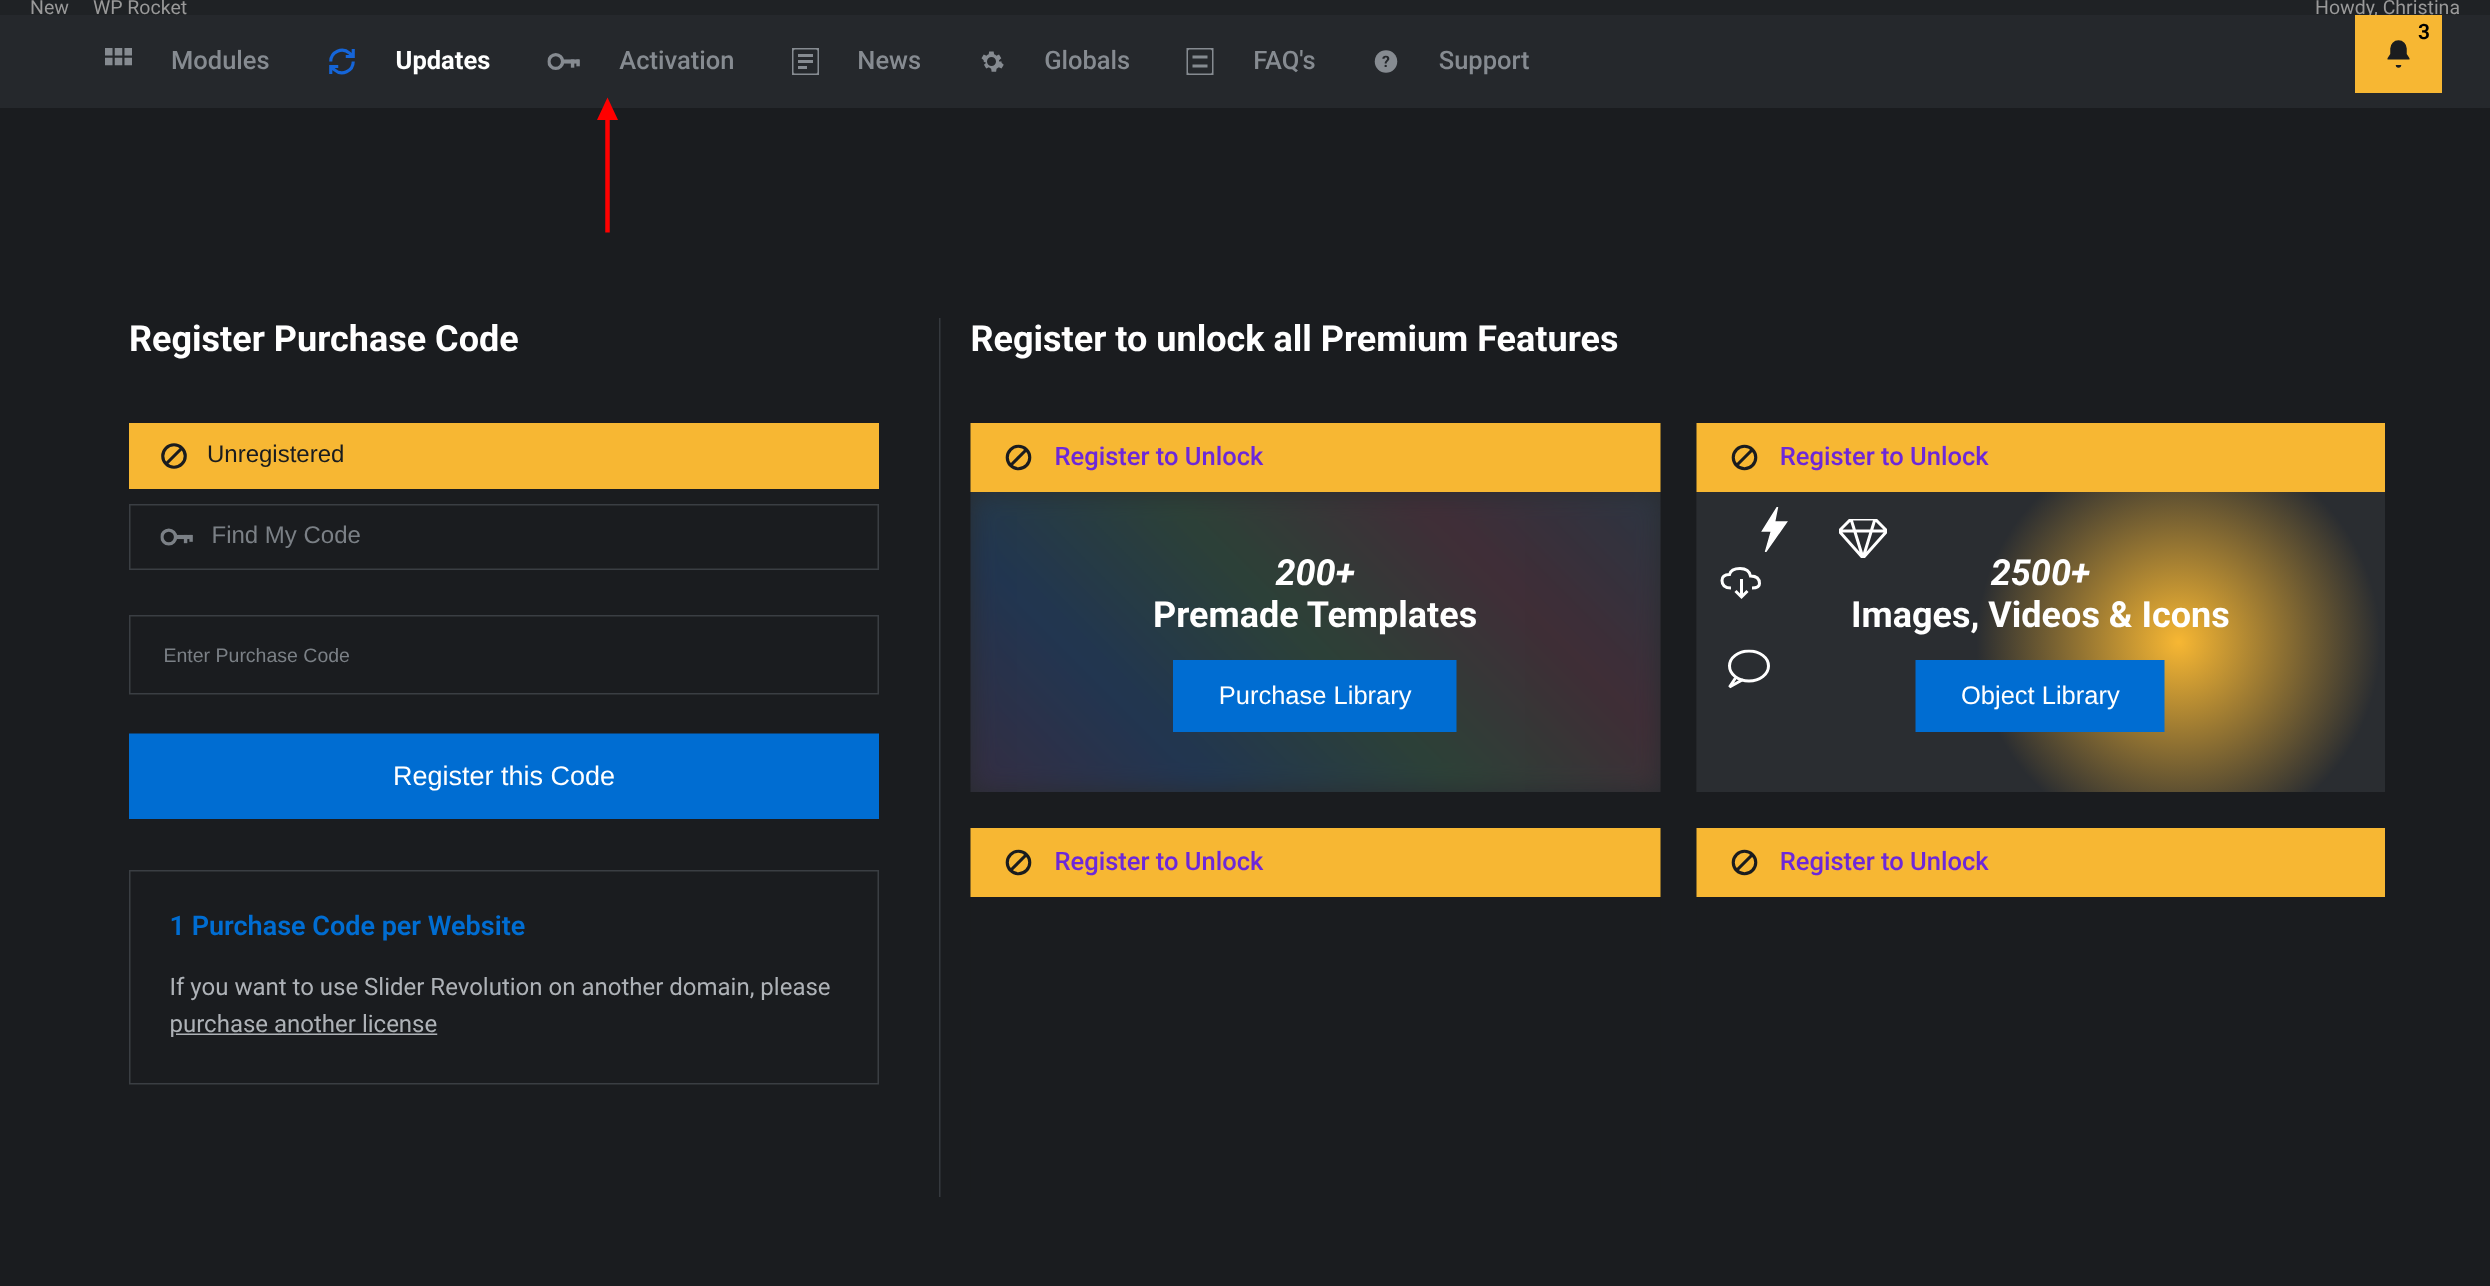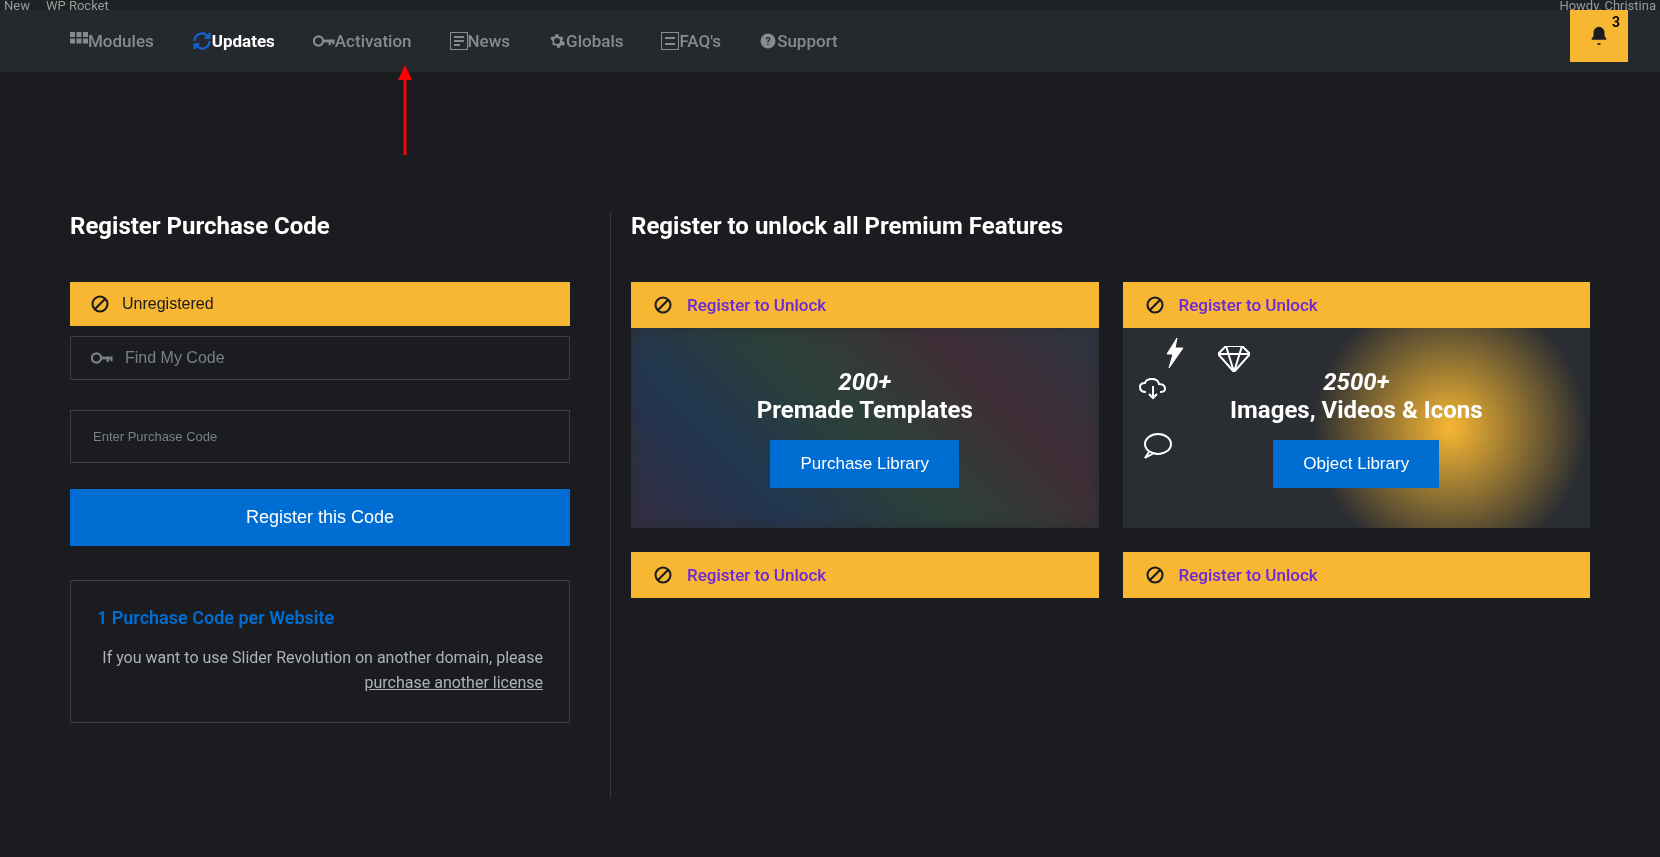--- a/index.html
+++ b/index.html
@@ -11,38 +11,38 @@
   height: 857px;
   overflow: hidden;
   position: relative;
 }
 .topbar {
   background: #1f2225;
   height: 10px;
   display: flex;
   justify-content: space-between;
   align-items: center;
-  padding: 0 4px;
+  padding: 0 20px;
   color: #999;
   font-size: 13px;
 }
 .topbar .left { display: flex; gap: 16px; }
 .topbar .right { display: flex; gap: 10px; }
 .nav {
   background: #25282c;
   height: 62px;
   display: flex;
   align-items: center;
   padding: 0 30px 0 70px;
   position: relative;
 }
 .nav-item {
   display: flex;
   align-items: center;
-  gap: 0;
+  gap: 26px;
   margin-right: 38px;
   color: #868b91;
   font-size: 17px;
   font-weight: 500;
   cursor: pointer;
 }
 .nav-item.active .nav-label { color: #fff; font-weight: 700; }
 .nav-item.active .nav-icon { color: #1565d8; }
 .nav-icon { display: inline-flex; align-items: center; }
 .notif {
@@ -68,20 +68,21 @@
 .arrow {
   position: absolute;
   left: 390px;
   top: 60px;
   pointer-events: none;
 }
 .content {
   display: flex;
   padding: 140px 70px 0 70px;
   gap: 0;
+  margin-left: 16px;
 }
 .left-panel { width: 540px; padding-right: 40px; }
 .right-panel { flex: 1; border-left: 1px solid #35393e; padding-left: 20px; }
 h2 {
   color: #fff;
   font-size: 24px;
   font-weight: 700;
   margin-bottom: 42px;
 }
 .status-row { display: flex; gap: 10px; margin-bottom: 30px; flex-direction: column; }
@@ -115,21 +116,21 @@
   font-size: 18px;
   font-weight: 500;
   cursor: pointer;
   margin-bottom: 34px;
 }
 .info-box {
   border: 1px solid #3a3e43;
   padding: 26px 26px;
 }
 .info-title { color: #006dd2; font-size: 18px; font-weight: 600; margin-bottom: 18px; }
-.info-text { color: #aeb2b7; font-size: 16px; line-height: 1.55; text-align: right; }
+.info-text { color: #aeb2b7; font-size: 16px; line-height: 1.55; }
 .info-link { color: #aeb2b7; text-decoration: underline; cursor: pointer; }
 .feature-grid { display: grid; grid-template-columns: 1fr 1fr; gap: 24px; }
 .feature-card { background: #1a1c1f; }
 .unlock-bar {
   background: #f7b733;
   padding: 13px 22px;
   display: flex;
   align-items: center;
   gap: 14px;
   color: #6d28d9;

